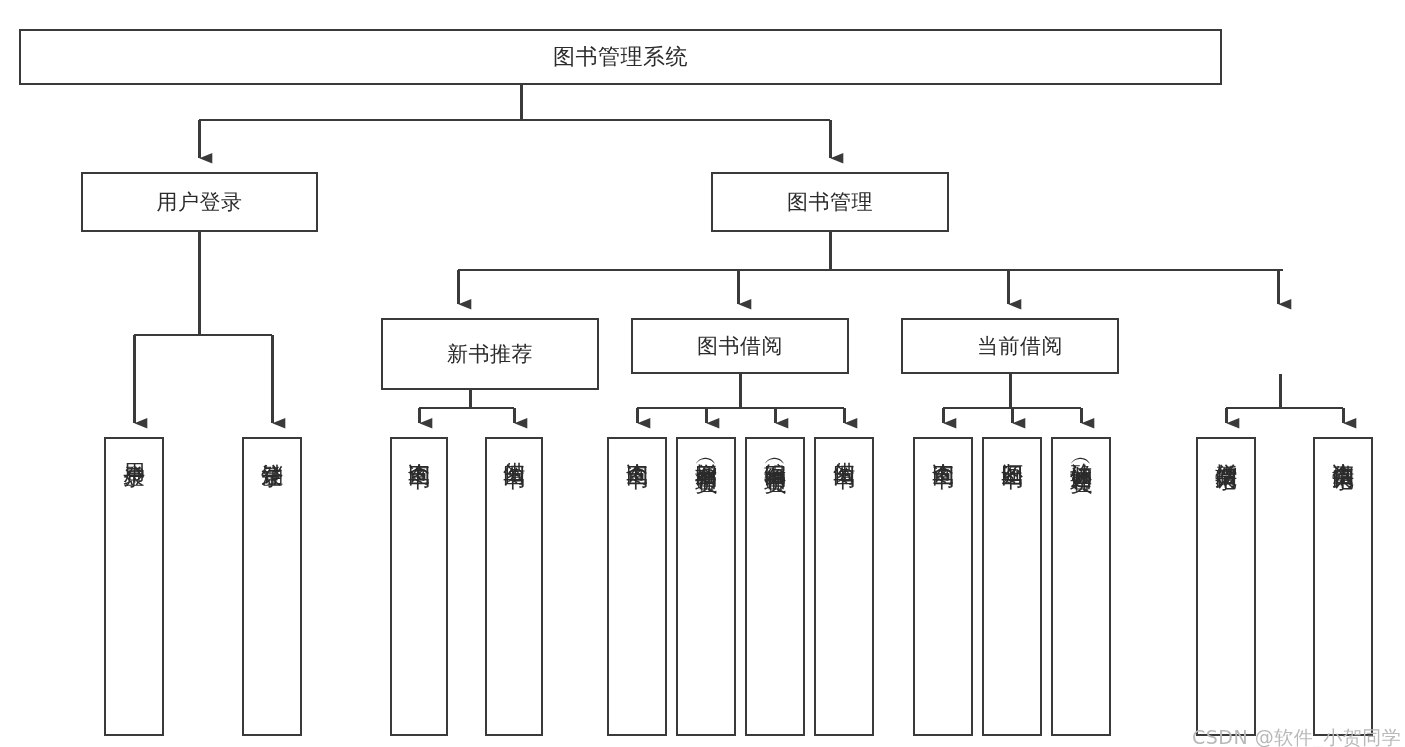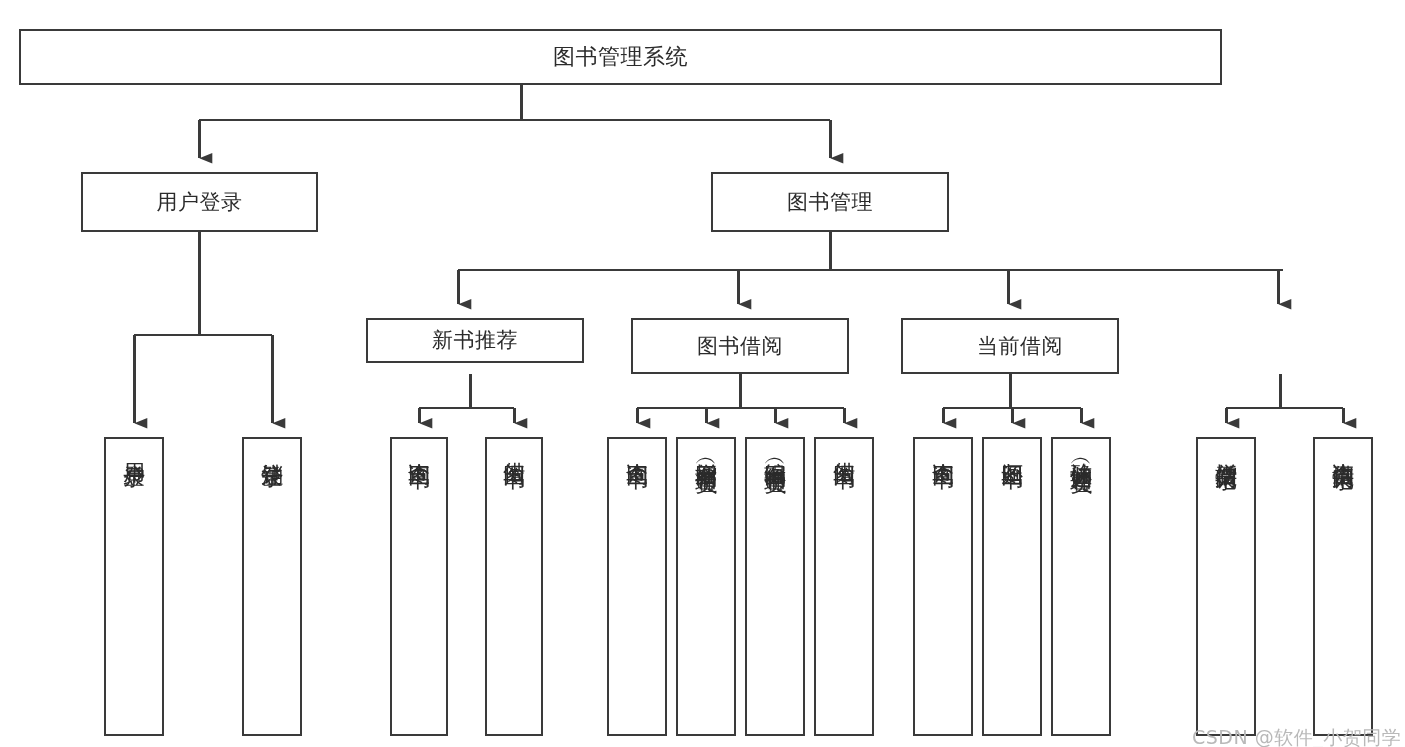--- a/index.html
+++ b/index.html
@@ -127,21 +127,21 @@
     <span class="label">图书管理系统</span>
   </div>
 
   <div class="node horiz" style="left:81px; top:172px; width:237px; height:60px;">
     <span class="label">用户登录</span>
   </div>
   <div class="node horiz" style="left:711px; top:172px; width:238px; height:60px;font-family:Liberation Serif, serif;">
     <span class="label">图书管理</span>
   </div>
 
-  <div class="node horiz" style="left:366px; top:318px; width:218px; height:45px;">
+  <div class="node horiz" style="left:381px; top:318px; width:218px; height:72px;">
     <span class="label">新书推荐</span>
   </div>
   <div class="node horiz" style="left:631px; top:318px; width:218px; height:56px;">
     <span class="label">图书借阅</span>
   </div>
   <div class="node horiz" style="left:901px; top:318px; width:218px; height:56px;padding-left:20px;">
     <span class="label">当前借阅</span>
   </div>
 
   <div class="node vert" style="left:104px; top:437px; width:60px; height:299px;">

